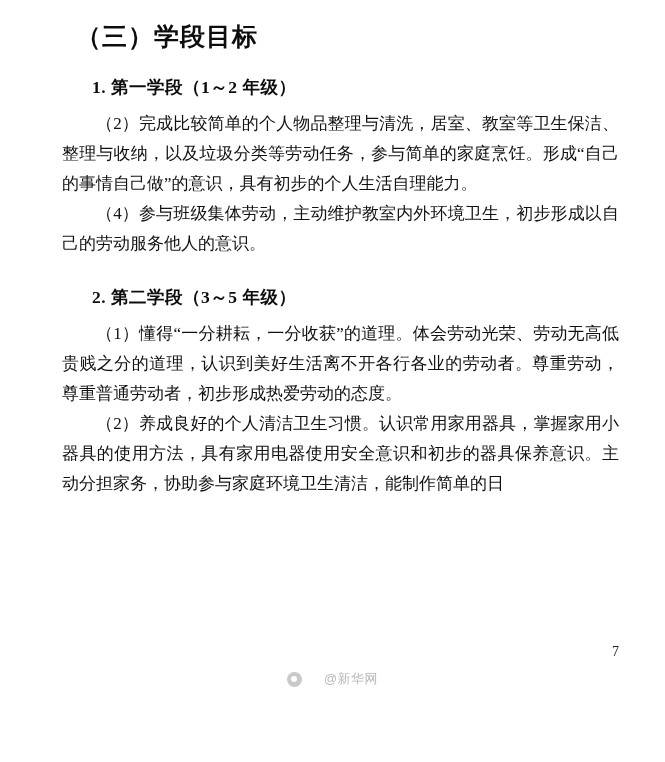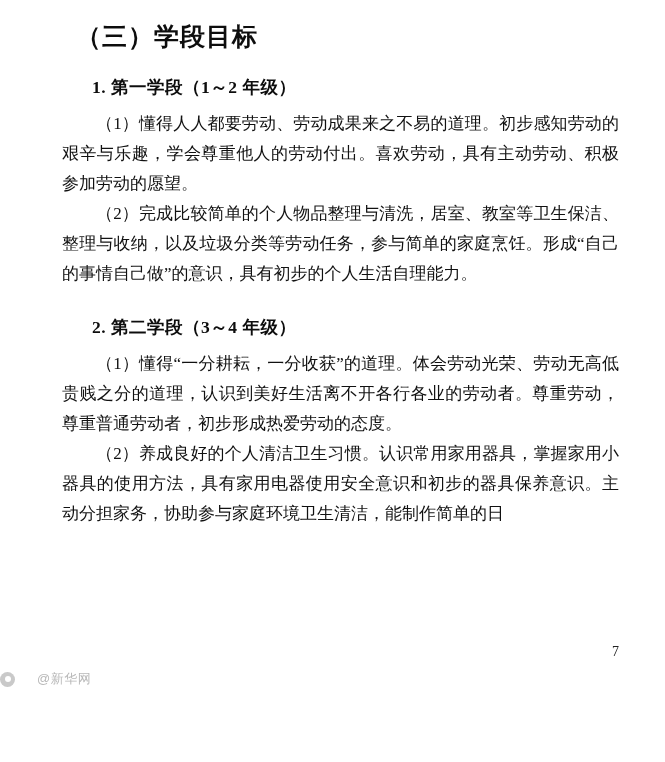--- a/index.html
+++ b/index.html
@@ -62,20 +62,21 @@
     position: absolute;
     left: 0;
     right: 0;
     bottom: 8px;
     text-align: center;
     font-family: "Liberation Sans", sans-serif;
     font-size: 13px;
     color: #b8b8b8;
     display: flex;
     align-items: center;
+    justify-content: center;
     gap: 22px;
   }
   .wm-eye {
     display: inline-block;
     width: 15px;
     height: 15px;
     border-radius: 50%;
     background: #c9c9c9;
     position: relative;
   }
@@ -95,26 +96,26 @@
 </style>
 </head>
 <body>
 
 <div class="page">
 
   <div class="doc-title">（三）学段目标</div>
 
   <div class="block">
     <div class="section-heading">1. 第一学段（1～2 年级）</div>
-    <p class="para">（1）懂得人人都要劳动、劳动成果来之不易的道理。初步感知劳动的艰辛与乐趣，学会尊重他人的劳动付出。喜欢劳动，具有主动劳动、积极参加劳动的愿望。</p>
     <p class="para">（2）完成比较简单的个人物品整理与清洗，居室、教室等卫生保洁、整理与收纳，以及垃圾分类等劳动任务，参与简单的家庭烹饪。形成“自己的事情自己做”的意识，具有初步的个人生活自理能力。</p>
+    <p class="para">（4）参与班级集体劳动，主动维护教室内外环境卫生，初步形成以自己的劳动服务他人的意识。</p>
   </div>
 
   <div class="block">
-    <div class="section-heading section-heading-2">2. 第二学段（3～4 年级）</div>
+    <div class="section-heading section-heading-2">2. 第二学段（3～5 年级）</div>
     <p class="para">（1）懂得“一分耕耘，一分收获”的道理。体会劳动光荣、劳动无高低贵贱之分的道理，认识到美好生活离不开各行各业的劳动者。尊重劳动，尊重普通劳动者，初步形成热爱劳动的态度。</p>
     <p class="para">（2）养成良好的个人清洁卫生习惯。认识常用家用器具，掌握家用小器具的使用方法，具有家用电器使用安全意识和初步的器具保养意识。主动分担家务，协助参与家庭环境卫生清洁，能制作简单的日</p>
   </div>
 
   <div class="page-number">7</div>
 
   <div class="watermark">
     <span class="wm-eye"></span>
     <span class="wm-text">@新华网</span>
   </div>

